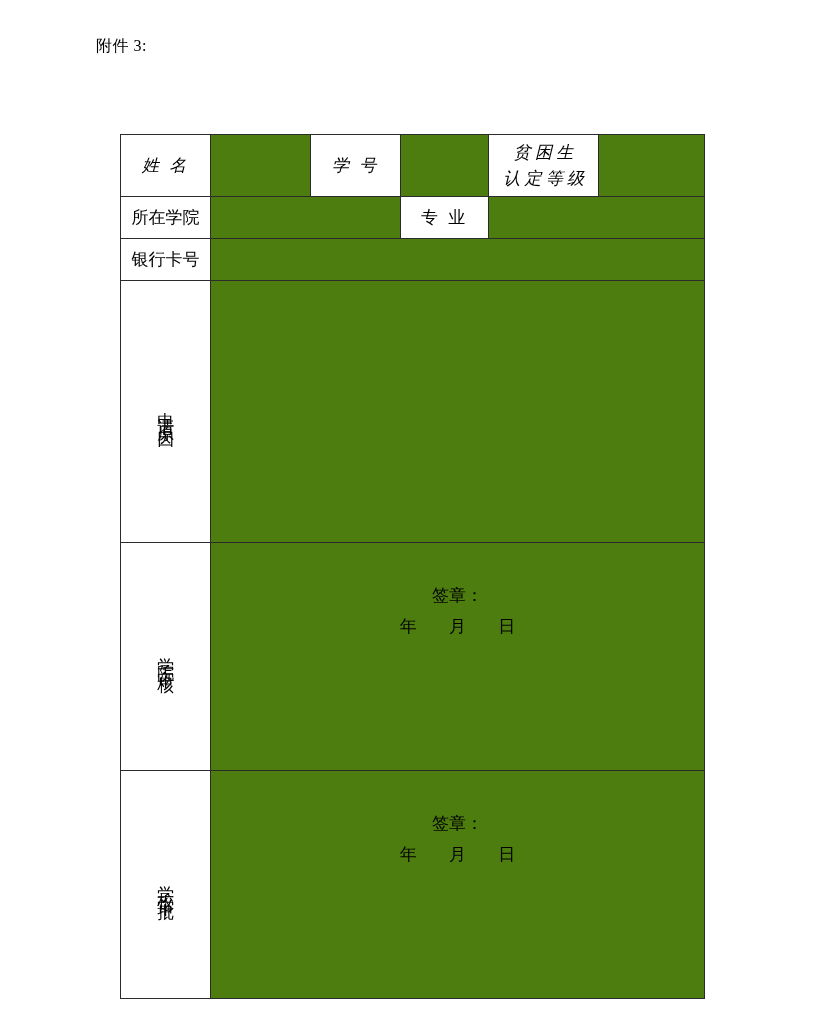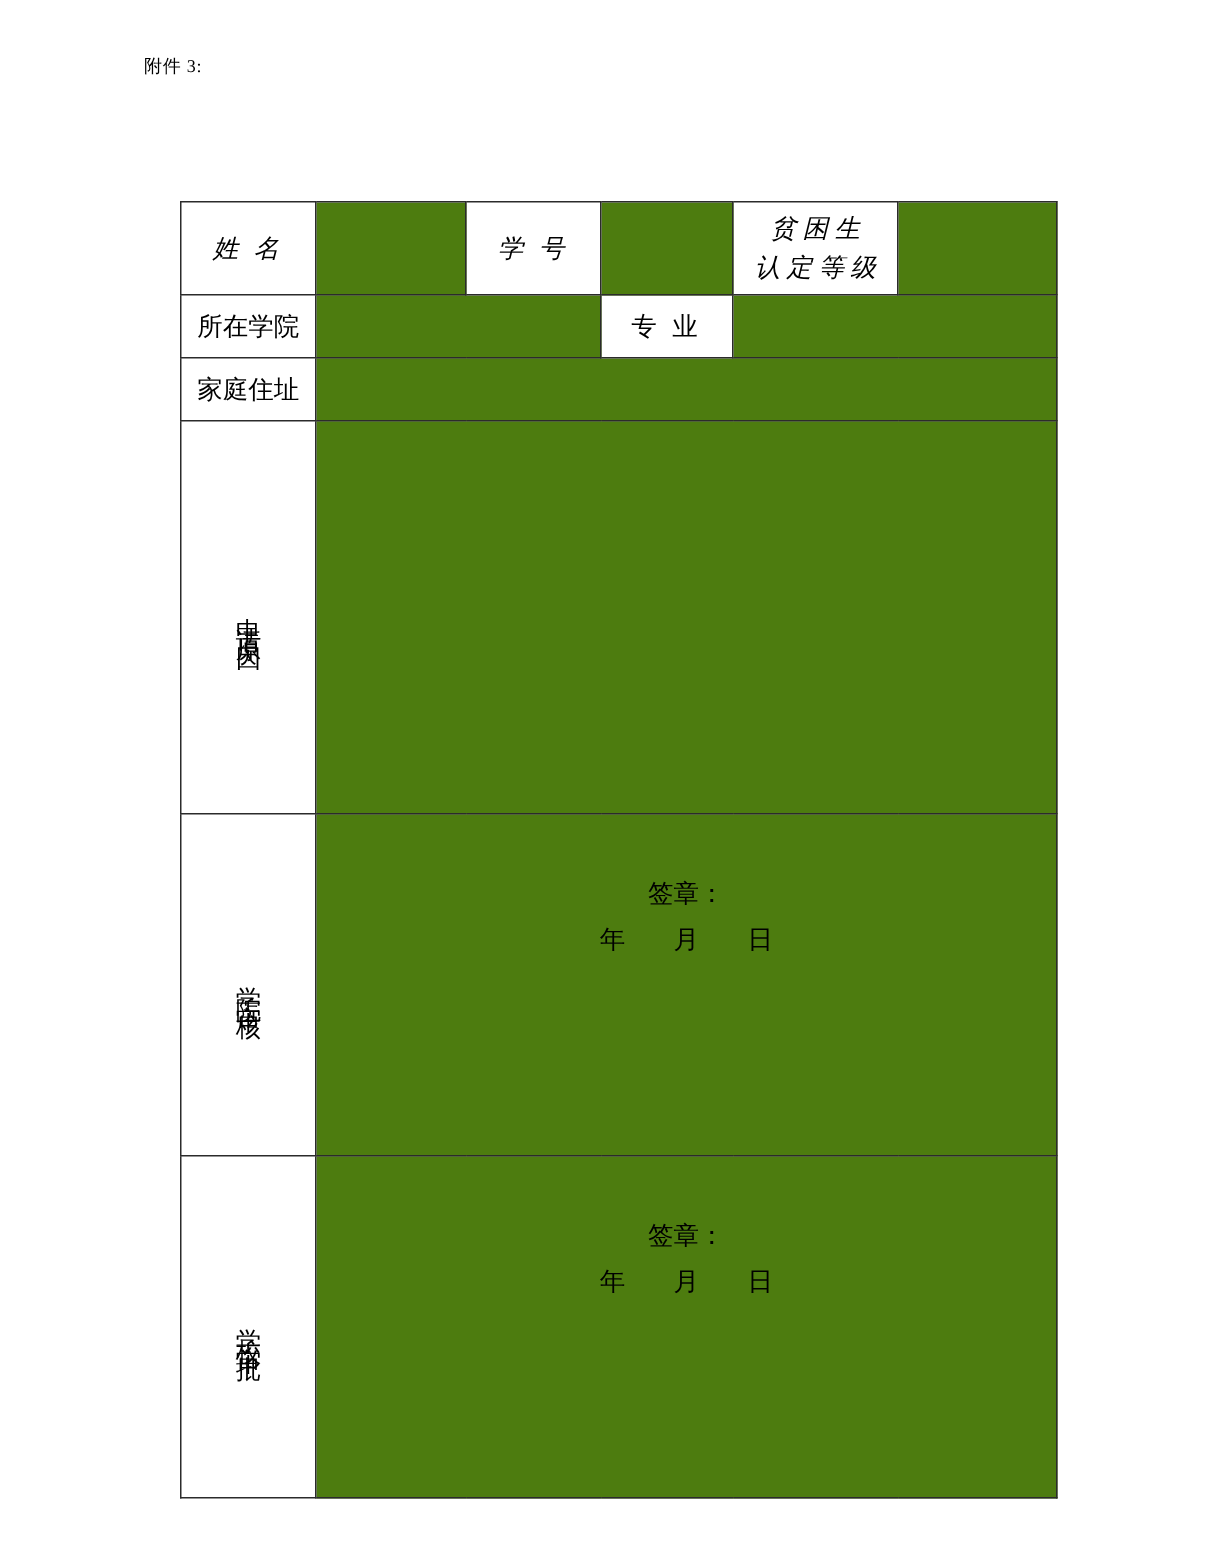--- a/index.html
+++ b/index.html
@@ -18,21 +18,21 @@
   .page {
     position: relative;
     width: 816px;
     height: 1032px;
     box-sizing: border-box;
   }
   .attachment-label {
     position: absolute;
     left: 96px;
     top: 36px;
-    font-size: 12px;
+    font-size: 16px;
     letter-spacing: 0.5px;
     font-family: "Liberation Serif", "DejaVu Serif", serif;
     text-align: center;
   }
   .doc-title {
     position: absolute;
     left: 0;
     right: 0;
     top: 70px;
     text-align: center;
@@ -128,25 +128,25 @@
         <td class="cell-blank"></td>
       </tr>
 
       <tr class="row-h2">
         <td>所在学院</td>
         <td class="cell-blank" colspan="2"></td>
         <td class="lbl">专 业</td>
         <td class="cell-blank" colspan="2"></td>
       </tr>
 
-
-      <tr class="row-h4">
-        <td>家庭住址</td>
+      <tr class="row-h3">
+        <td>银行卡号</td>
         <td class="cell-blank" colspan="5"></td>
       </tr>
+
 
       <tr class="row-reason">
         <td>
           <span class="vertical-label" style="writing-mode: vertical-rl;">申 请 原 因</span>
         </td>
         <td class="cell-blank" colspan="5"></td>
       </tr>
 
       <tr class="row-college">
         <td>

